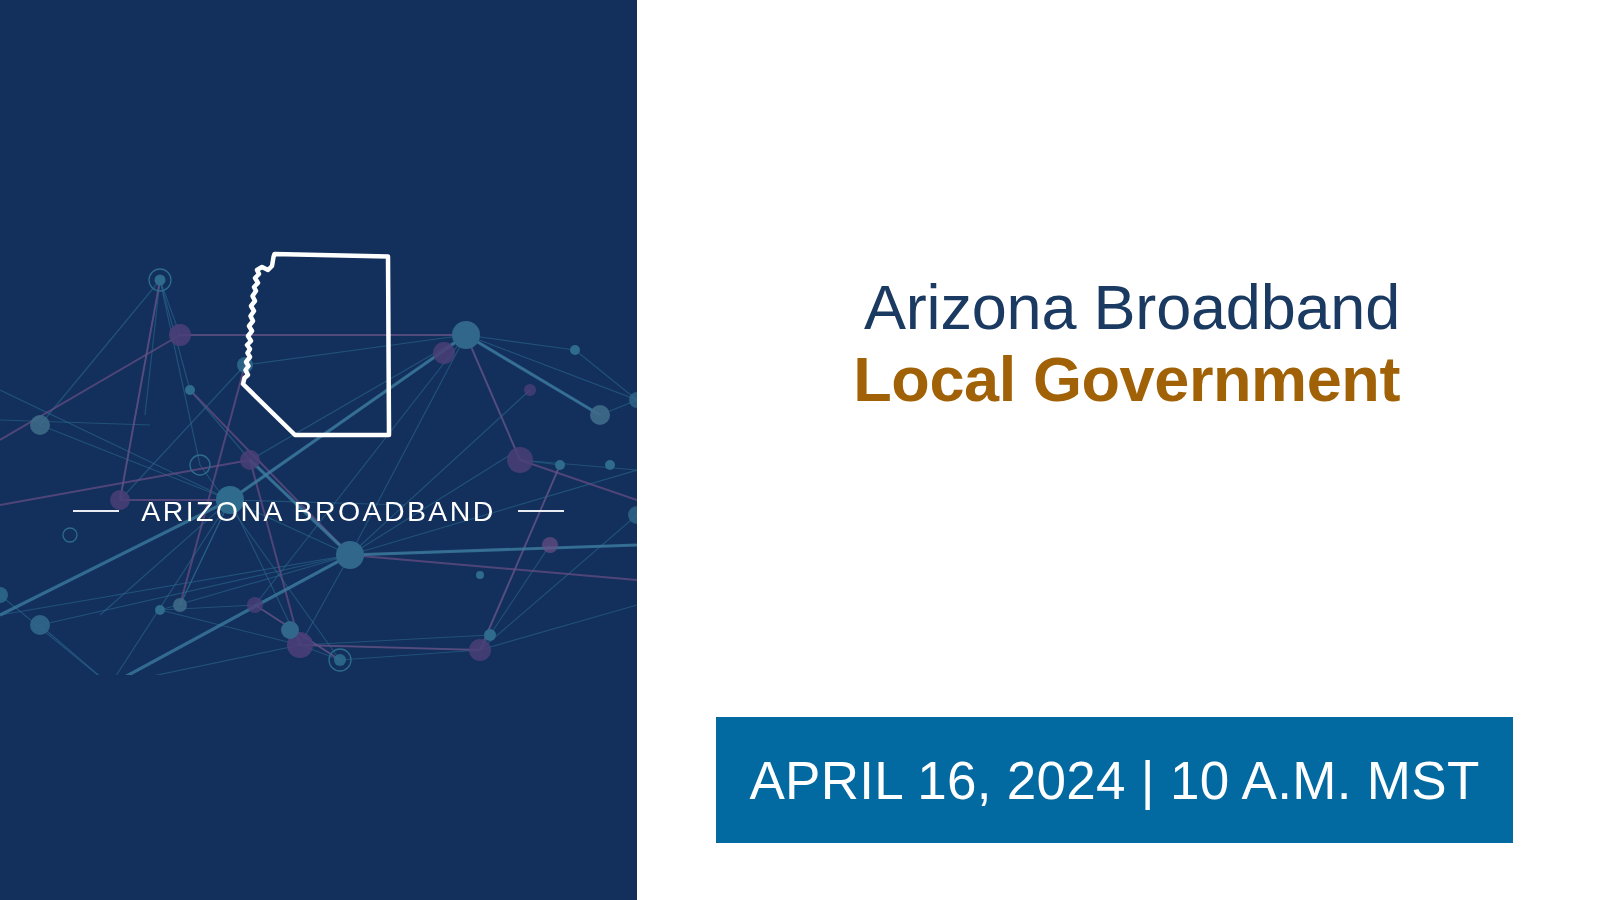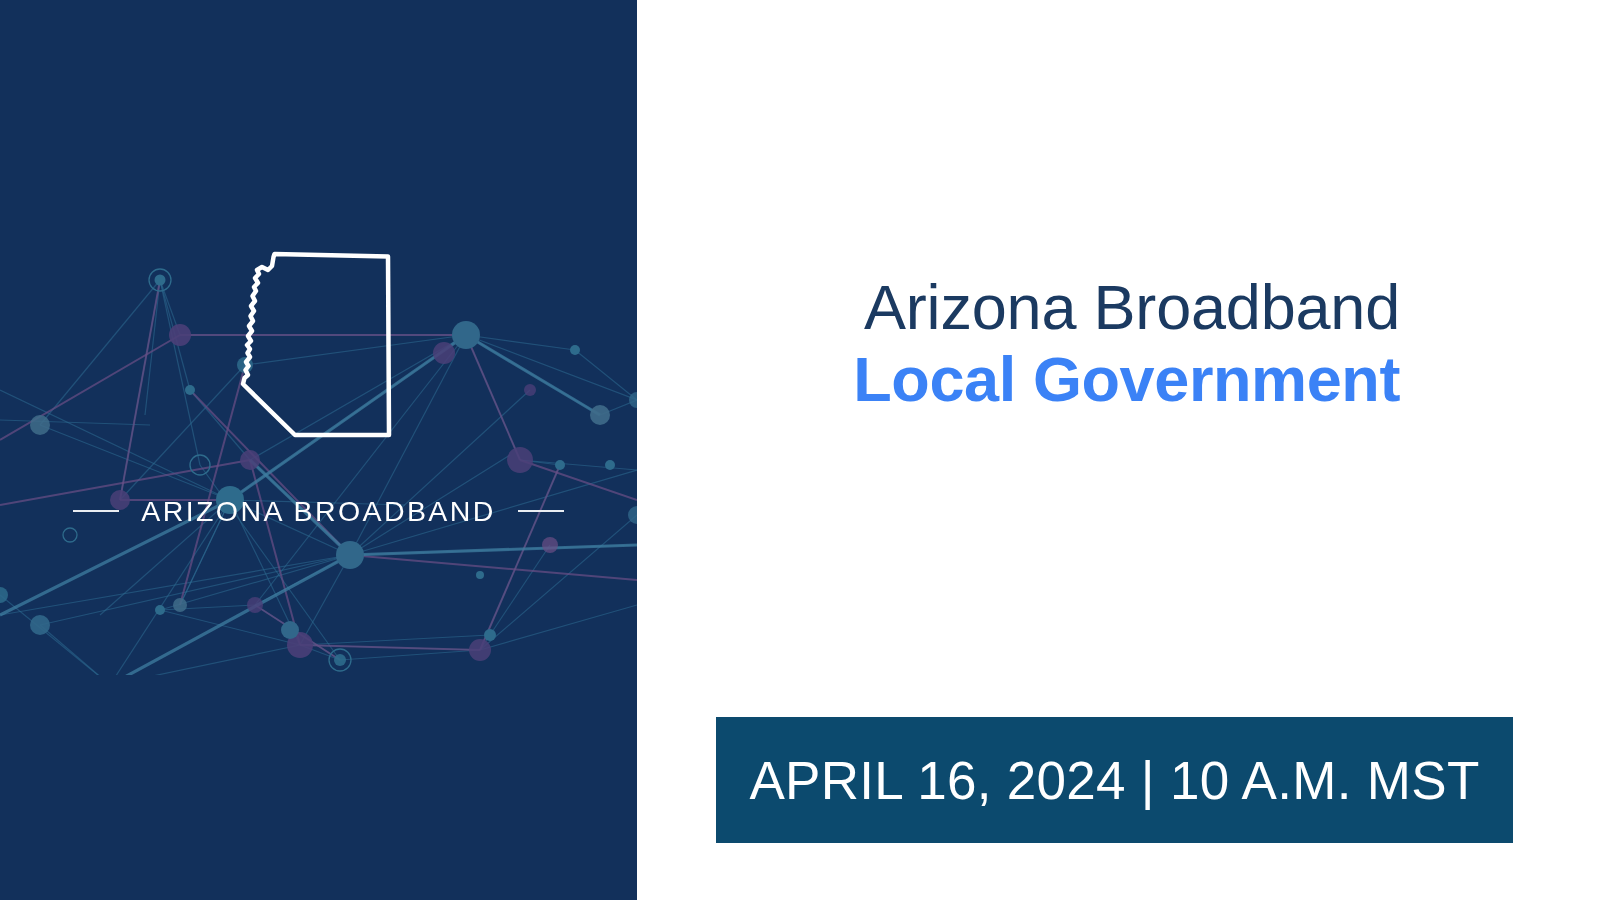--- a/index.html
+++ b/index.html
@@ -81,32 +81,32 @@
     display:block;
     color:#1b3a61;
     font-size:63px;
     line-height:1.14;
     font-weight:400;
     letter-spacing:-0.2px;
     white-space:nowrap;
   }
   .title-line.bold {
     font-weight:700;
-    color:#3b82f6;
+    color:#a16207;
     letter-spacing:-0.4px;
     padding-left:48px;
   }
 
   #date-banner {
     position:absolute;
     left:79px;          
     top:717px;
     width:797px;        
     height:126px;
-    background:#0c4a6e;
+    background:#0369a1;
     display:flex;
     align-items:center;
     justify-content:center;
   }
   #date-banner-text {
     color:#ffffff;
     font-size:53px;
     font-weight:400;
     letter-spacing:0.3px;
     white-space:nowrap;

